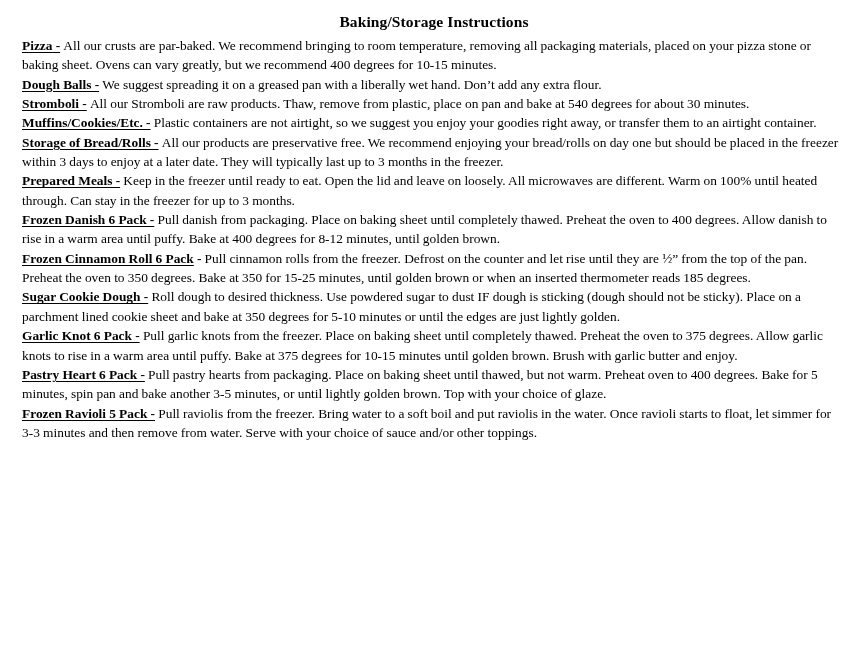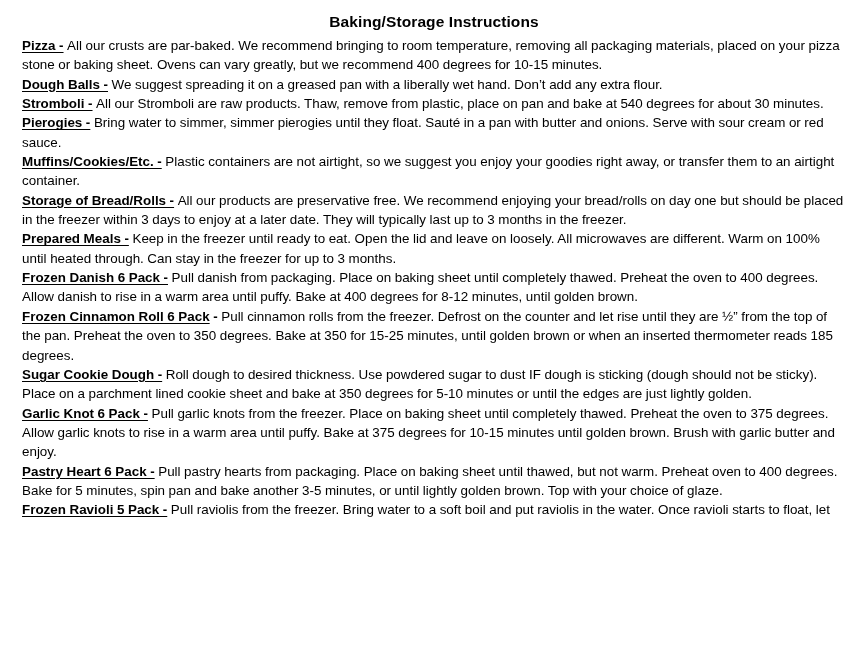--- a/index.html
+++ b/index.html
@@ -12,20 +12,21 @@
     font-family: "Liberation Sans", sans-serif;
     color: #000000;
   }
   #page {
     position: relative;
     width: 868px;
     height: 518px;
     background: #ffffff;
     overflow: hidden;
     box-sizing: border-box;
+    font-family: Liberation Serif, serif;
   }
   #doc-title {
     text-align: center;
     font-weight: bold;
     font-size: 15.5px;
     line-height: 20px;
     margin: 0;
     padding: 12px 22px 4px 22px;
     letter-spacing: 0.1px;
     color: #000000;
@@ -61,25 +62,24 @@
 <body>
 
 <div id="page">
 
   <h1 id="doc-title">Baking/Storage Instructions</h1>
 
   <div id="entries">
       <p class="entry"><span class="entry-term">Pizza -</span><span class="entry-dash"> </span><span class="entry-body">All our crusts are par-baked. We recommend bringing to room temperature, removing all packaging materials, placed on your pizza stone or baking sheet. Ovens can vary greatly, but we recommend 400 degrees for 10-15 minutes.</span></p>
       <p class="entry"><span class="entry-term">Dough Balls -</span><span class="entry-dash"> </span><span class="entry-body">We suggest spreading it on a greased pan with a liberally wet hand. Don’t add any extra flour.</span></p>
       <p class="entry"><span class="entry-term">Stromboli -</span><span class="entry-dash"> </span><span class="entry-body">All our Stromboli are raw products. Thaw, remove from plastic, place on pan and bake at 540 degrees for about 30 minutes.</span></p>
-      <p class="entry"><span class="entry-term">Pierogies -</span><span class="entry-dash"> </span><span class="entry-body">Bring water to simmer, simmer pierogies until they float. Sauté in a pan with butter and onions. Serve with sour cream or red sauce.</span></p>
       <p class="entry"><span class="entry-term">Muffins/Cookies/Etc. -</span><span class="entry-dash"> </span><span class="entry-body">Plastic containers are not airtight, so we suggest you enjoy your goodies right away, or transfer them to an airtight container.</span></p>
       <p class="entry"><span class="entry-term">Storage of Bread/Rolls -</span><span class="entry-dash"> </span><span class="entry-body">All our products are preservative free. We recommend enjoying your bread/rolls on day one but should be placed in the freezer within 3 days to enjoy at a later date. They will typically last up to 3 months in the freezer.</span></p>
       <p class="entry"><span class="entry-term">Prepared Meals -</span><span class="entry-dash"> </span><span class="entry-body">Keep in the freezer until ready to eat. Open the lid and leave on loosely. All microwaves are different. Warm on 100% until heated through. Can stay in the freezer for up to 3 months.</span></p>
       <p class="entry"><span class="entry-term">Frozen Danish 6 Pack -</span><span class="entry-dash"> </span><span class="entry-body">Pull danish from packaging. Place on baking sheet until completely thawed. Preheat the oven to 400 degrees. Allow danish to rise in a warm area until puffy. Bake at 400 degrees for 8-12 minutes, until golden brown.</span></p>
       <p class="entry"><span class="entry-term">Frozen Cinnamon Roll 6 Pack</span><span class="entry-dash plain"> - </span><span class="entry-body">Pull cinnamon rolls from the freezer. Defrost on the counter and let rise until they are ½” from the top of the pan. Preheat the oven to 350 degrees. Bake at 350 for 15-25 minutes, until golden brown or when an inserted thermometer reads 185 degrees.</span></p>
       <p class="entry"><span class="entry-term">Sugar Cookie Dough -</span><span class="entry-dash"> </span><span class="entry-body">Roll dough to desired thickness. Use powdered sugar to dust IF dough is sticking (dough should not be sticky). Place on a parchment lined cookie sheet and bake at 350 degrees for 5-10 minutes or until the edges are just lightly golden.</span></p>
       <p class="entry"><span class="entry-term">Garlic Knot 6 Pack -</span><span class="entry-dash"> </span><span class="entry-body">Pull garlic knots from the freezer. Place on baking sheet until completely thawed. Preheat the oven to 375 degrees. Allow garlic knots to rise in a warm area until puffy. Bake at 375 degrees for 10-15 minutes until golden brown. Brush with garlic butter and enjoy.</span></p>
       <p class="entry"><span class="entry-term">Pastry Heart 6 Pack -</span><span class="entry-dash"> </span><span class="entry-body">Pull pastry hearts from packaging. Place on baking sheet until thawed, but not warm. Preheat oven to 400 degrees. Bake for 5 minutes, spin pan and bake another 3-5 minutes, or until lightly golden brown. Top with your choice of glaze.</span></p>
-      <p class="entry"><span class="entry-term">Frozen Ravioli 5 Pack -</span><span class="entry-dash"> </span><span class="entry-body">Pull raviolis from the freezer. Bring water to a soft boil and put raviolis in the water. Once ravioli starts to float, let simmer for 3-9 minutes and then remove from water. Serve with your choice of sauce and/or other toppings.</span></p>
+      <p class="entry"><span class="entry-term">Frozen Ravioli 5 Pack -</span><span class="entry-dash"> </span><span class="entry-body">Pull raviolis from the freezer. Bring water to a soft boil and put raviolis in the water. Once ravioli starts to float, let simmer for 3-3 minutes and then remove from water. Serve with your choice of sauce and/or other toppings.</span></p>
     </div>
 
 </div>
 
 </body></html>

